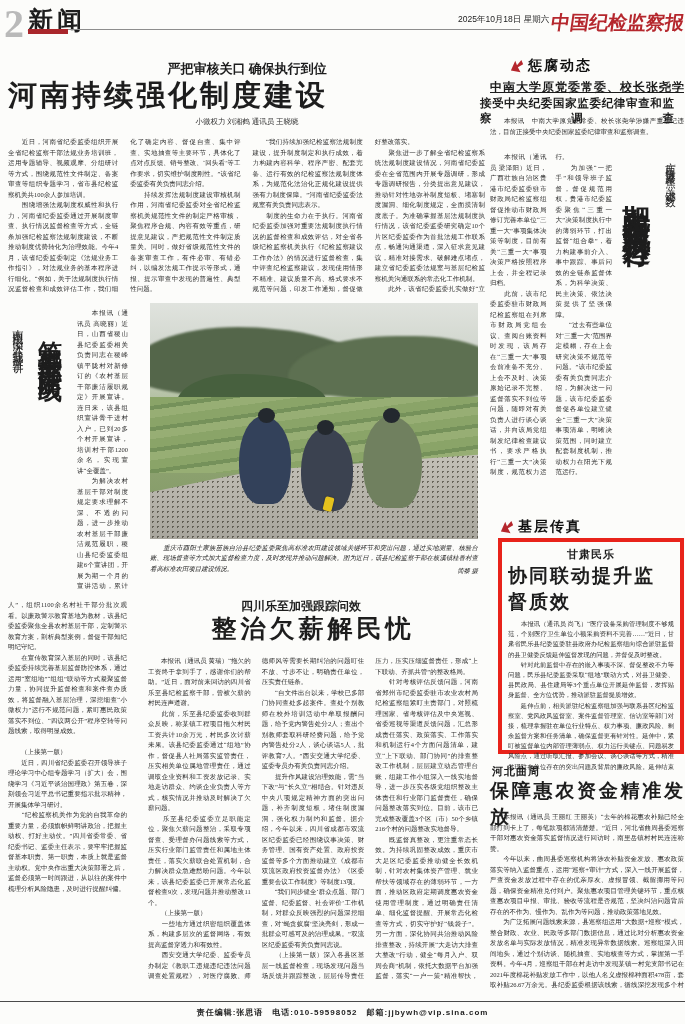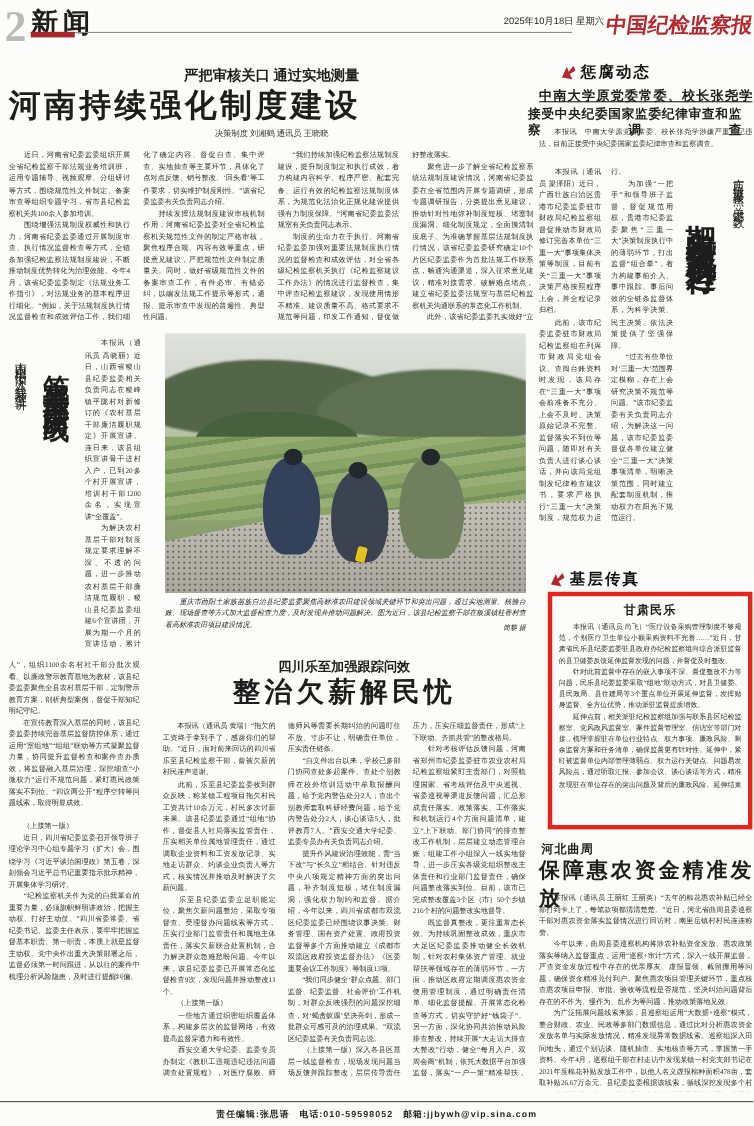--- a/index.html
+++ b/index.html
@@ -73,23 +73,23 @@
 </head>
 <body>
 
 <div class="abs pgnum" style="left:4px;top:0px;">2</div>
 <div class="abs section-title" style="left:28px;top:4px;">新闻</div>
 <div class="abs hrule" style="left:28px;top:29px;width:492px;"></div>
 <div class="abs redbar" style="left:28px;top:29px;width:40px;"></div>
 <div class="abs date" style="left:458px;top:14px;">2025年10月18日  星期六</div>
 <div class="abs masthead" style="left:551px;top:10px;">中国纪检监察报</div>
 
-<div class="abs kicker-c" style="left:8px;top:60px;width:478px;font-size:13px;">严把审核关口  通过实地测量</div>
+<div class="abs kicker-c" style="left:8px;top:60px;width:478px;font-size:13px;">严把审核关口  确保执行到位</div>
 <div class="abs h-main" style="left:8px;top:76px;width:478px;">河南持续强化制度建设</div>
-<div class="abs byline" style="left:8px;top:117px;width:478px;">决策制度 刘湘鹤 通讯员 王晓晓</div>
+<div class="abs byline" style="left:8px;top:117px;width:478px;">小微权力 刘湘鹤 通讯员 王晓晓</div>
 <div class="abs body-text cols-4" style="left:8px;top:137px;width:477px;height:168px;">　　近日，河南省纪委监委组织开展全省纪检监察干部法规业务培训班，运用专题辅导、视频观摩、分组研讨等方式，围绕规范性文件制定、备案审查等组织专题学习，省市县纪检监察机关共100余人参加培训。
 　　围绕增强法规制度权威性和执行力，河南省纪委监委通过开展制度审查、执行情况监督检查等方式，全链条加强纪检监察法规制度建设，不断推动制度优势转化为治理效能。今年4月，该省纪委监委制定《法规业务工作指引》，对法规业务的基本程序进行细化。“例如，关于法规制度执行情况监督检查和成效评估工作，我们细化了确定内容、督促自查、集中评查、实地抽查等主要环节，具体化了点对点反馈、销号整改、‘回头看’等工作要求，切实维护制度刚性。”该省纪委监委有关负责同志介绍。
 　　持续发挥法规制度建设审核机制作用，河南省纪委监委对全省纪检监察机关规范性文件的制定严格审核，聚焦程序合规、内容有效等重点，研提意见建议，严把规范性文件制定质量关。同时，做好省级规范性文件的备案审查工作，有件必审、有错必纠，以编发法规工作提示等形式，通报、提示审查中发现的普遍性、典型性问题。
 　　“我们持续加强纪检监察法规制度建设，提升制度制定和执行成效，着力构建内容科学、程序严密、配套完备、运行有效的纪检监察法规制度体系，为规范化法治化正规化建设提供强有力制度保障。”河南省纪委监委法规室有关负责同志表示。
 　　制度的生命力在于执行。河南省纪委监委加强对重要法规制度执行情况的监督检查和成效评估，对全省各级纪检监察机关执行《纪检监察建议工作办法》的情况进行监督检查，集中评查纪检监察建议，发现使用情形不精准、建议质量不高、格式要求不规范等问题，印发工作通知，督促做好整改落实。
 　　聚焦进一步了解全省纪检监察系统法规制度建设情况，河南省纪委监委在全省范围内开展专题调研，形成专题调研报告，分类提出意见建议，推动针对性地弥补制度短板、堵塞制度漏洞、细化制度规定，全面摸清制度底子。为准确掌握基层法规制度执行情况，该省纪委监委研究确定10个片区纪委监委作为首批法规工作联系点，畅通沟通渠道，深入征求意见建议，精准对接需求、破解难点堵点，建立省纪委监委法规室与基层纪检监察机关沟通联系的常态化工作机制。
 　　此外，该省纪委监委扎实做好“立改废”工作，持续深化制度建设，定期对机关内设机构制定的规范性文件进行梳理规整，进一步明确意见，按规定对规范性文件进行修改、废止等。</div>
 
 <div class="abs vtext v-kick-left" style="left:10px;top:320px;height:200px;">山西稷山深入一线开展宣讲</div>
 <div class="abs vtext v-head-left" style="left:34px;top:322px;height:272px;">筑牢基层干部廉洁防线</div>
@@ -112,21 +112,21 @@
   <div class="fig-head" style="left:33%;bottom:49%;"></div>
   <div class="fig" style="left:46%;bottom:12%;width:16%;height:35%;background:#3b4250;"></div>
   <div class="fig-head" style="left:51%;bottom:44%;"></div>
   <div class="fig" style="left:65%;bottom:13%;width:18%;height:39%;background:#70805f;"></div>
   <div class="fig-head" style="left:71%;bottom:49%;"></div>
   <div class="ph-tape" style="left:53%;bottom:12%;"></div>
 </div>
 <div class="abs caption" style="left:150px;top:543px;width:328px;height:36px;">　　重庆市酉阳土家族苗族自治县纪委监委聚焦高标准农田建设领域关键环节和突出问题，通过实地测量、核验台账、现场督查等方式加大监督检查力度，及时发现并推动问题解决。图为近日，该县纪检监察干部在板溪镇桂香村查看高标准农田项目建设情况。</div>
 <div class="abs credit" style="left:150px;top:567px;width:328px;text-align:right;">简黎 摄</div>
 
-<div class="abs kicker-c" style="left:148px;top:598px;width:330px;font-size:12px;">四川乐至加强跟踪问效</div>
+<div class="abs kicker-c" style="left:136px;top:598px;width:330px;font-size:12px;">四川乐至加强跟踪问效</div>
 <div class="abs h-mid" style="left:148px;top:612px;width:330px;">整治欠薪解民忧</div>
 <div class="abs body-text cols-3" style="left:148px;top:656px;width:330px;height:336px;">　　本报讯（通讯员 黄瑞）“拖欠的工资终于拿到手了，感谢你们的帮助。”近日，面对前来回访的四川省乐至县纪检监察干部，曾被欠薪的村民连声道谢。
 　　此前，乐至县纪委监委收到群众反映，称某镇工程项目拖欠村民工资共计10余万元，村民多次讨薪未果。该县纪委监委通过“组地”协作，督促县人社局落实监管责任，压实相关单位属地管理责任，通过调取企业资料和工资发放记录、实地走访群众、约谈企业负责人等方式，核实情况并推动及时解决了欠薪问题。
 　　乐至县纪委监委立足职能定位，聚焦欠薪问题整治，采取专项督查、受理督办问题线索等方式，压实行业部门监管责任和属地主体责任，落实欠薪联合处置机制，合力解决群众急难愁盼问题。今年以来，该县纪委监委已开展常态化监督检查9次，发现问题并推动整改11个。
 　　（上接第一版）
 　　一些地方通过织密组织覆盖体系，构建多层次的监督网络，有效提高监督穿透力和有效性。
 　　西安交通大学纪委、监委专员办制定《教职工违规违纪违法问题调查处置规程》，对医疗腐败、师德师风等需要长期纠治的问题盯住不放、寸步不让，明确责任单位，压实责任链条。
 　　“自文件出台以来，学校已多部门协同查处多起案件。查处个别教师在校外培训活动中牟取报酬问题，给予党内警告处分2人；查出个别教师套取科研经费问题，给予党内警告处分2人，谈心谈话5人，批评教育7人。”西安交通大学纪委、监委专员办有关负责同志介绍。
 　　提升作风建设治理效能，需“当下改”与“长久立”相结合。针对违反中央八项规定精神方面的突出问题，补齐制度短板，堵住制度漏洞，强化权力制约和监督。据介绍，今年以来，四川省成都市双流区纪委监委已经围绕议事决策、财务管理、国有资产处置、政府投资监督等多个方面推动建立《成都市双流区政府投资监督办法》《区委重要会议工作制度》等制度13项。
 　　“我们同步健全‘群众点题、部门监督、纪委监督、社会评价’工作机制，对群众反映强烈的问题深挖细查，对‘蝇贪蚁腐’坚决亮剑，形成一批群众可感可及的治理成果。”双流区纪委监委有关负责同志说。
@@ -153,20 +153,21 @@
 
 <div class="abs seclabel" style="left:500px;top:518px;">
   <svg width="14" height="14" viewBox="0 0 16 16">
       <path d="M1 13 L6 2 L8 7 L13 1 L15 6 L9 9.5 L12 15 Z" fill="#b5272d"></path>
     </svg>
   <span>基层传真</span>
 </div>
 
 <div class="abs hl-box" style="left:498px;top:538px;width:186px;height:216px;">
   <div class="sm-kicker">甘肃民乐</div>
+  <div class="h-side" style="margin-top:1px;letter-spacing:2px;">协同联动提升监督质效</div>
   <div class="body-text" style="margin-top:4px;height:152px;font-size:6.3px;">　　本报讯（通讯员 尚飞）“医疗设备采购管理制度不够规范，个别医疗卫生单位小额采购资料不完善……”近日，甘肃省民乐县纪委监委驻县政府办纪检监察组向综合派驻监督的县卫健委反馈延伸监督发现的问题，并督促及时整改。
 　　针对此前监督中存在的嵌入事项不深、督促整改不力等问题，民乐县纪委监委采取“组地”联动方式，对县卫健委、县民政局、县住建局等3个重点单位开展延伸监督，发挥贴身监督、全方位优势，推动派驻监督提质增效。
 　　延伸点前，相关派驻纪检监察组加强与联系县区纪检监察室、党风政风监督室、案件监督管理室、信访室等部门对接，梳理掌握驻在单位行业特点、权力事项、廉政风险、剩余监督方案和任务清单，确保监督更有针对性。延伸中，紧盯被监督单位内部管理薄弱点、权力运行关键点、问题易发风险点，通过听取汇报、参加会议、谈心谈话等方式，精准发现驻在单位存在的突出问题及背后的廉政风险。延伸结束后，及时总结监督情况，形成专题报告和问题清单，向被监督单位反馈，推动建立整改台账并跟进督办，并定期开展监督成效评估。同时，县纪委监委做好延伸监督“后半篇文章”，发挥纪检监察建议书作用，督促被监督单位针对存在的共性问题，健全完善制度，补齐短板弱项。</div>
 </div>
 
 <div class="abs sm-kicker" style="left:492px;top:764px;">河北曲周</div>
 <div class="abs h-side just" style="left:490px;top:778px;width:194px;">保障惠农资金精准发放</div>
 <div class="abs body-text" style="left:490px;top:812px;width:194px;height:180px;">　　本报讯（通讯员 王丽红 王丽英）“去年的棉花惠农补贴已经全部打到卡上了，每笔款项都清清楚楚。”近日，河北省曲周县委巡察干部对惠农资金落实监督情况进行回访时，南里岳镇村村民连连称赞。
 　　今年以来，曲周县委巡察机构将涉农补贴资金发放、惠农政策落实等纳入监督重点，运用“巡察+审计”方式，深入一线开展监督，严查资金发放过程中存在的优亲厚友、虚报冒领、截留挪用等问题，确保资金精准兑付到户。聚焦惠农项目管理关键环节，重点核查惠农项目申报、审批、验收等流程是否规范，坚决纠治问题背后存在的不作为、慢作为、乱作为等问题，推动政策落地见效。
 　　为广泛拓展问题线索来源，县巡察组运用“大数据+巡察”模式，整合财政、农业、民政等多部门数据信息，通过比对分析惠农资金发放名单与实际发放情况，精准发现异常数据线索。巡察组深入田间地头，通过个别访谈、随机抽查、实地核查等方式，掌握第一手资料。今年4月，巡察组干部在村走访中发现某镇一村党支部书记在2021年度棉花补贴发放工作中，以他人名义虚报棉种面积478亩，套取补贴26.67万余元。县纪委监委根据该线索，循线深挖发现多个村存在虚报面积、虚构信息套取棉花补贴等违纪违法问题，截至目前，已立案查处13人。</div>

